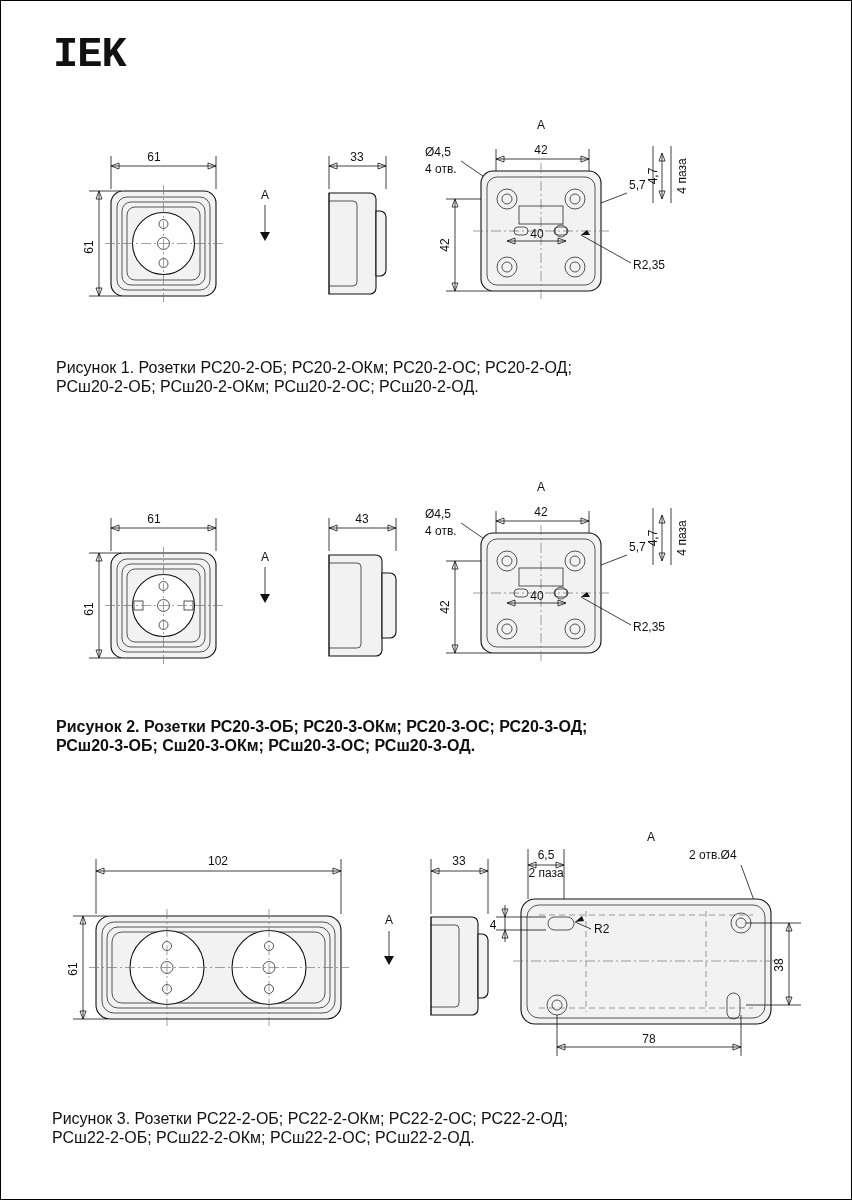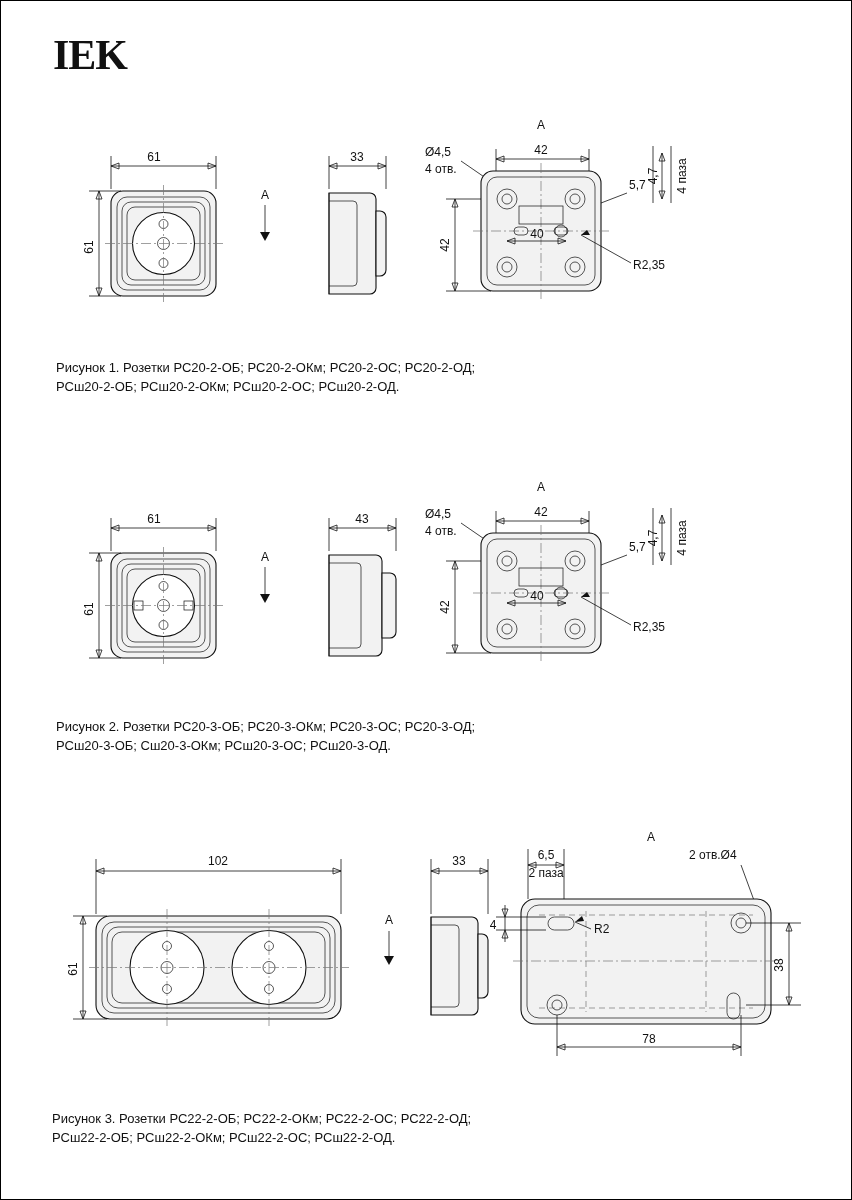--- a/index.html
+++ b/index.html
@@ -11,26 +11,26 @@
     overflow:hidden;
   }
   .page{
     position:absolute;inset:0;
     border:1px solid #000;
     box-sizing:border-box;
   }
   .logo{
     position:absolute;left:52px;top:30px;
     font-size:42px;font-weight:bold;letter-spacing:-1px;
-    font-family:Liberation Serif, serif;
+    font-family:Liberation Mono, monospace;
     color:#111;
   }
   .caption{
     position:absolute;
-    font-size:13px;line-height:19px;
+    font-size:16px;line-height:19px;
     color:#111;
     white-space:pre-line;
   }
   .fig{position:absolute;}
   svg{display:block;overflow:visible;}
   text{font-family:"Liberation Sans", sans-serif;font-size:12px;fill:#111;}
   .dim{stroke:#111;stroke-width:0.8;fill:none;}
   .obj{stroke:#111;stroke-width:1.1;fill:#fff;}
   .objf{stroke:#111;stroke-width:1.1;fill:#f2f2f2;}
   .thin{stroke:#111;stroke-width:0.7;fill:none;}
@@ -271,21 +271,21 @@
         <text x="616" y="65" text-anchor="middle" transform="rotate(-90 616 65)">4,7</text>
         <text x="645" y="65" text-anchor="middle" transform="rotate(-90 645 65)">4 паза</text>
 
         <text x="592" y="158">R2,35</text>
         <line class="dim" x1="590" y1="152" x2="540" y2="124"></line>
         <path d="M540,124 l9,0 l-3,-5 z" fill="#111"></path>
       </g>
     </svg>
   </div>
 
-  <div class="caption" style="left:55px;top:716px;width:700px;">Рисунок 2. Розетки РС20-3-ОБ; РС20-3-ОКм; РС20-3-ОС; РС20-3-ОД;
+  <div class="caption" style="left:55px;top:716px;width:700px;font-weight:bold;">Рисунок 2. Розетки РС20-3-ОБ; РС20-3-ОКм; РС20-3-ОС; РС20-3-ОД;
 РСш20-3-ОБ; Сш20-3-ОКм; РСш20-3-ОС; РСш20-3-ОД.</div>
 
   <div class="fig" style="left:40px;top:818px;">
     <svg width="760" height="250" viewBox="0 0 760 250">
 
       <g>
         <line class="dim" x1="55" y1="40" x2="55" y2="95"></line>
         <line class="dim" x1="300" y1="40" x2="300" y2="95"></line>
         <line class="dim" x1="55" y1="52" x2="300" y2="52"></line>
         <path class="dim" d="M55,52 l8,-3 v6 z" fill="#111"></path>

